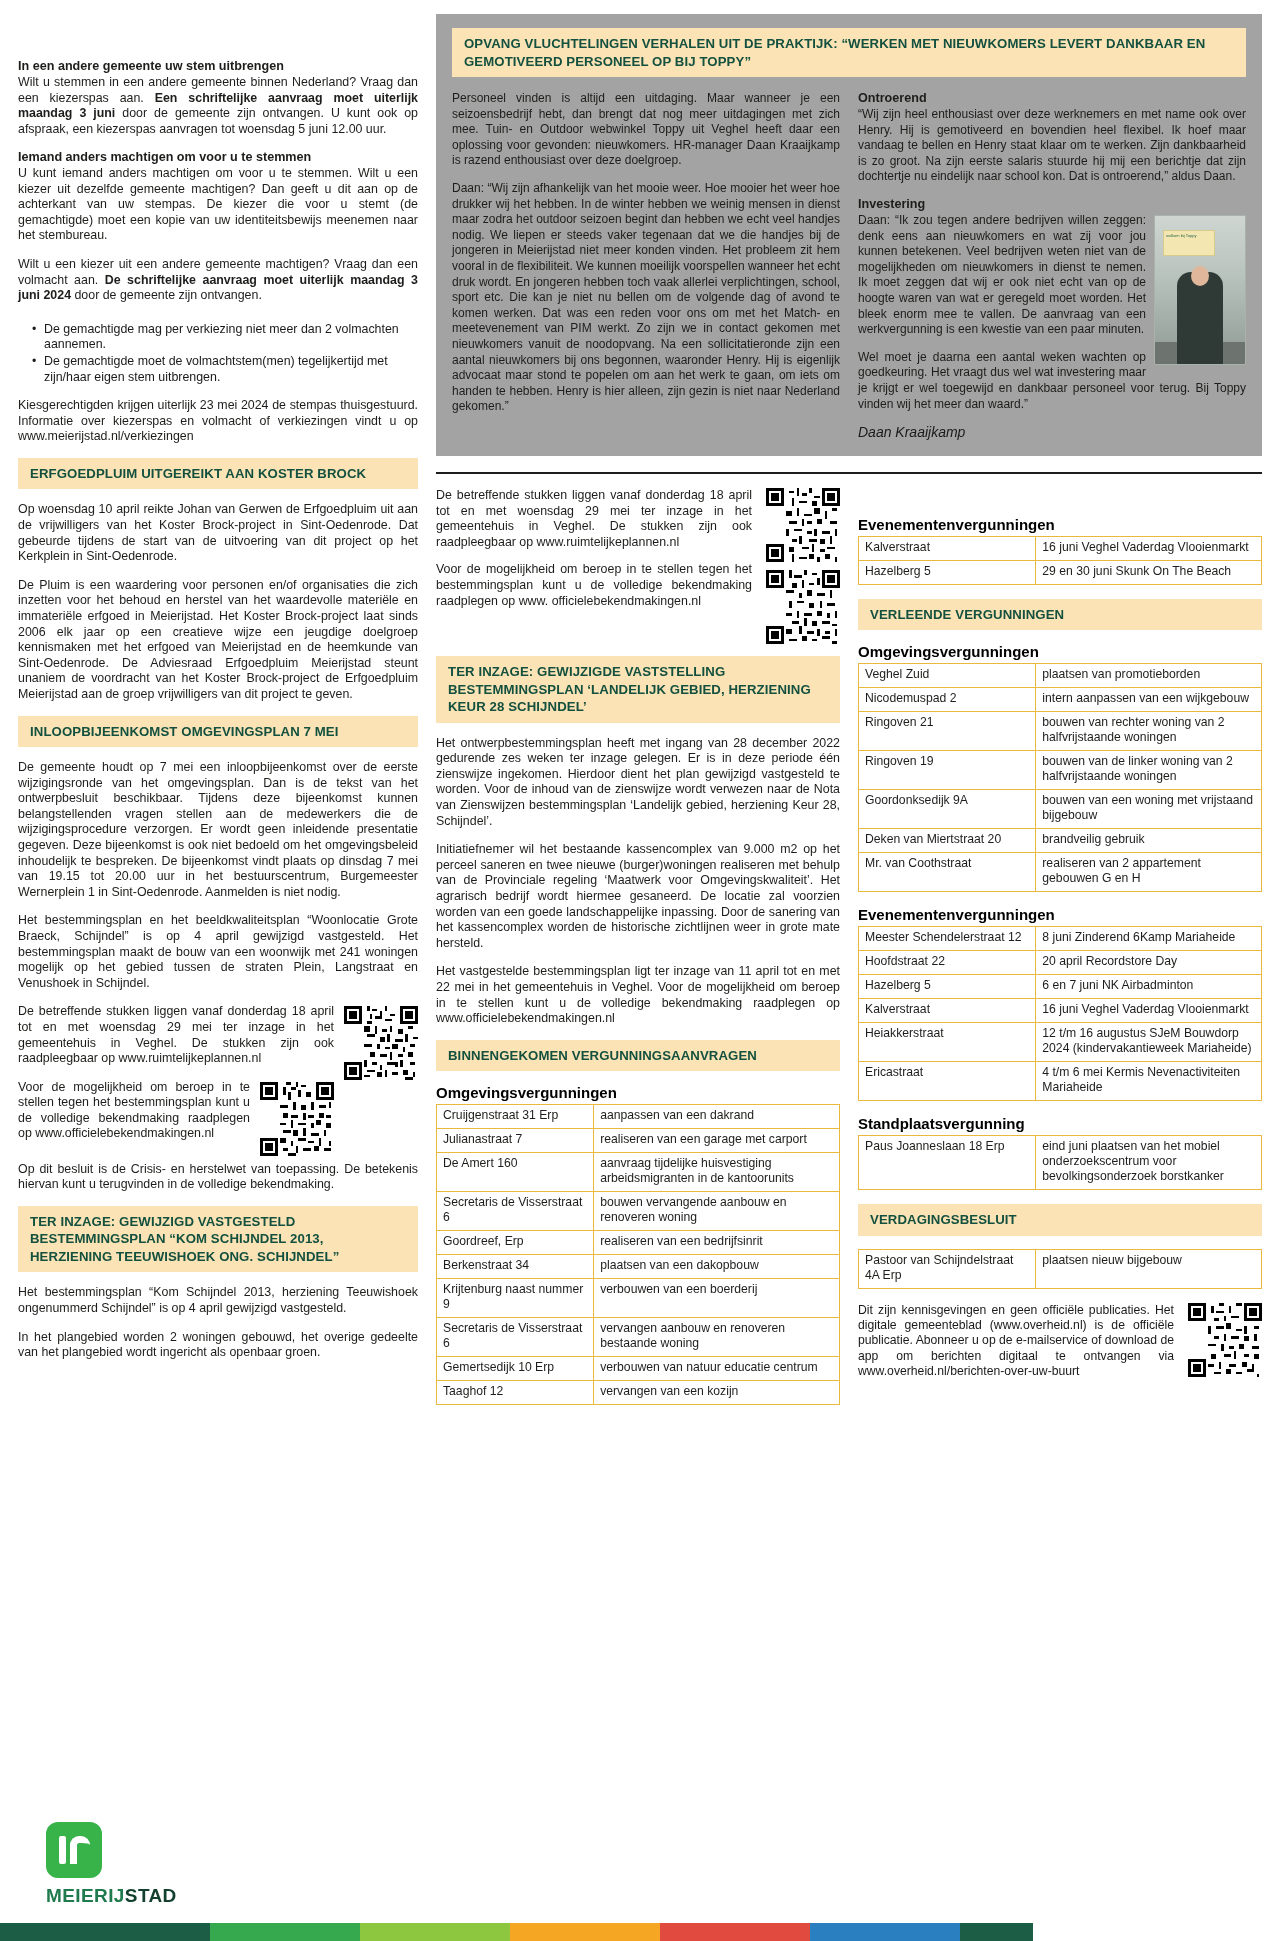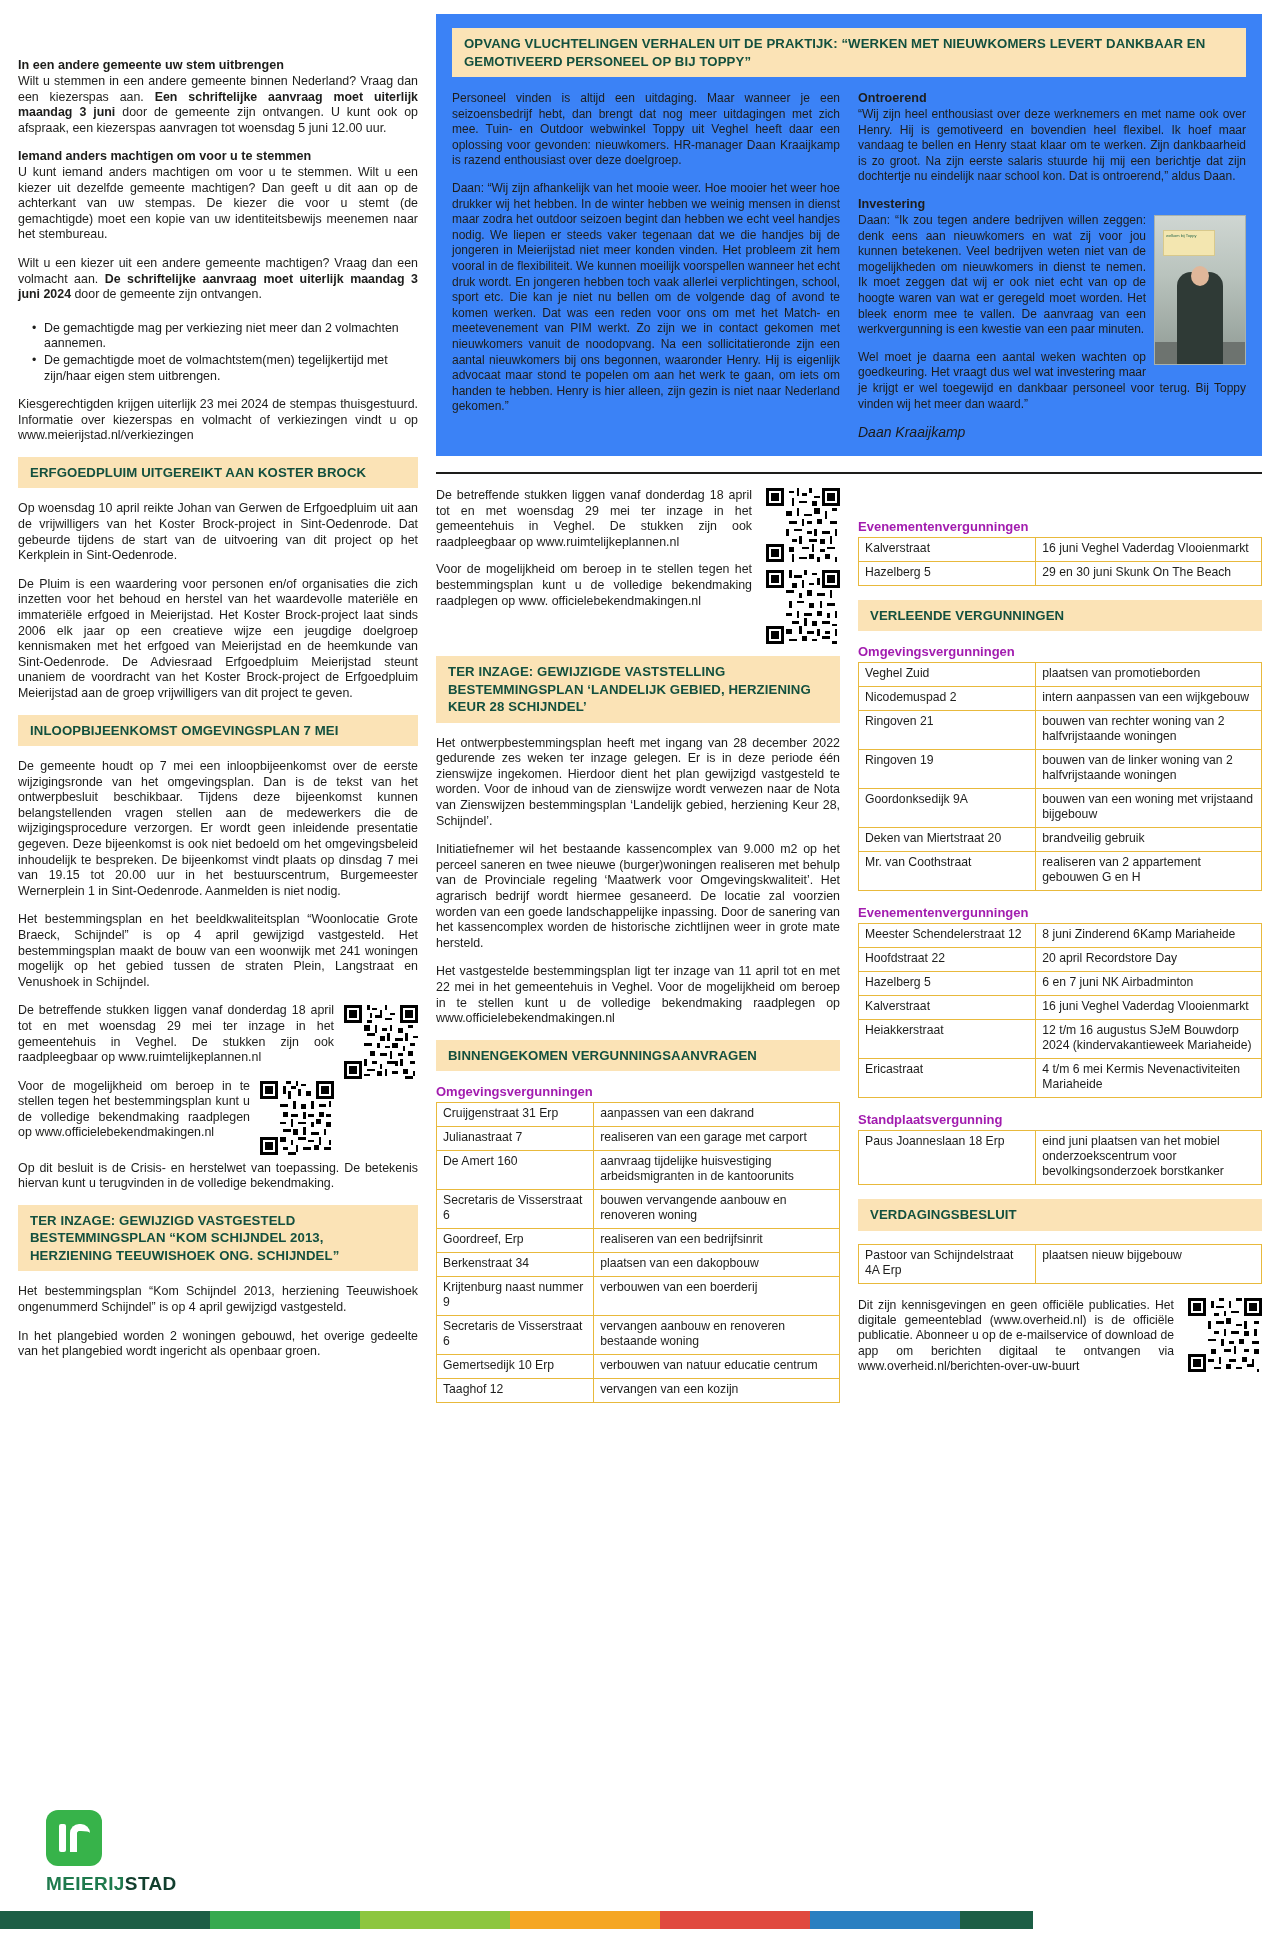--- a/index.html
+++ b/index.html
@@ -53,21 +53,21 @@
     letter-spacing:0.1px;
     padding:7px 12px 7px 12px;
     display:inline-block;
     margin:6px 0 13px 0;
     max-width:100%;
   }
   .banner.full { display:block; }
 
   
   .feature {
-    background:#3b82f6;
+    background:#a3a3a3;
     padding:14px 16px 16px 16px;
     margin-bottom:16px;
   }
   .feature .banner { margin-top:0; margin-bottom:14px; }
   .feature-cols { display:flex; gap:18px; }
   .feature-col { flex:1; }
   .feature p { font-size:12px; line-height:15.6px; margin-bottom:12px; }
   .feature h4 {
     font-size:12.6px; font-weight:bold; margin:0 0 2px 0; color:#1d1d1b;
   }
@@ -101,41 +101,41 @@
 
   
   .qr { width:74px; height:74px; background:#ffffff; display:block; }
   .qr-float-right { float:right; margin:2px 0 6px 10px; }
 
   .qrow { display:flex; gap:14px; align-items:flex-start; margin-bottom:12px; }
   .qrow .qtext { flex:1; }
 
   
   .tbl-label {
-    font-size:13px; font-weight:bold; margin:0 0 3px 0; color:#a21caf;
+    font-size:15px; font-weight:bold; margin:0 0 3px 0; color:#000000;
   }
   table.vtab {
     width:100%; border-collapse:collapse; margin:0 0 14px 0;
     table-layout:fixed;
     border-radius:9px;
   }
   table.vtab td {
     border:1px solid #e8b93c;
     font-size:12.2px; line-height:15px;
     padding:3px 6px 5px 6px;
     vertical-align:top;
     color:#1d1d1b;
   }
   table.vtab td.c1 { width:44%; }
   table.vtab td.c2 { width:56%; }
   table.vtab.mid td.c1 { width:39%; }
   table.vtab.mid td.c2 { width:61%; }
 
   
-  .footer { position:absolute; left:0; bottom:12px; width:1033px; }
+  .footer { position:absolute; left:0; bottom:0; width:1033px; }
   .footer-bar { display:flex; width:100%; height:18px; }
   .footer-bar div { height:100%; }
   .logo-wrap { padding:0 0 16px 46px; }
   .logo-mark {
     width:56px; height:56px; background:#37b34a; border-radius:12px;
     position:relative; margin-bottom:7px;
   }
   .logo-mark:before {
     content:""; position:absolute; left:13px; top:14px; width:7px; height:28px;
     background:#fff; border-radius:2px;

